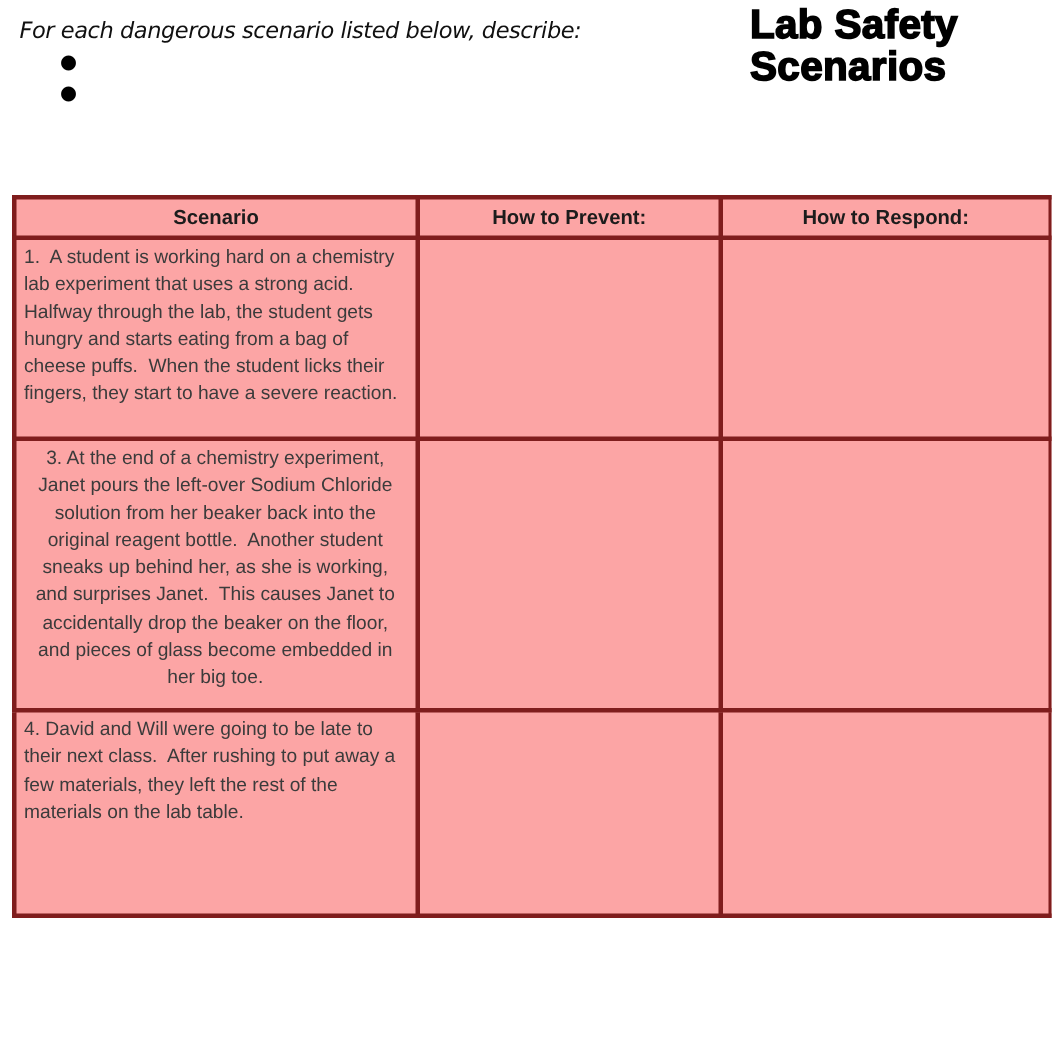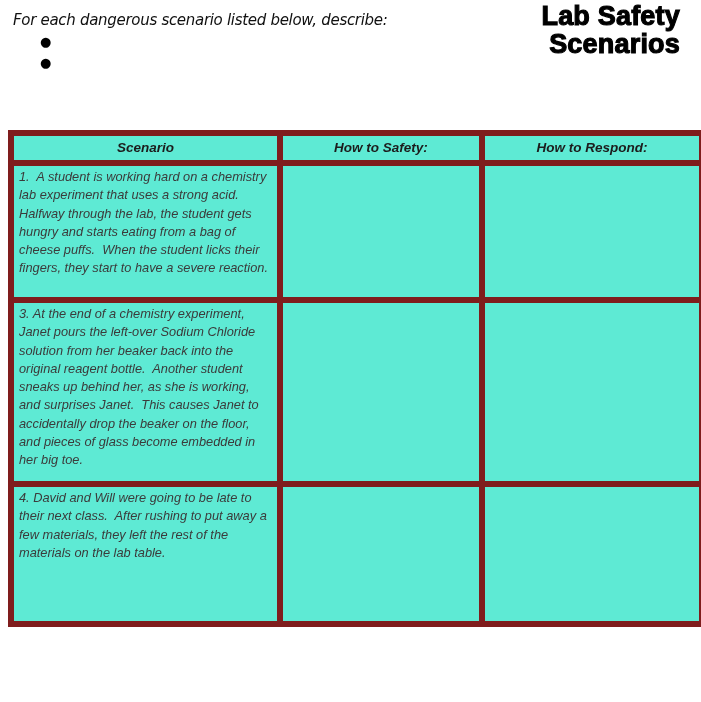--- a/index.html
+++ b/index.html
@@ -42,45 +42,44 @@
     font-style: normal;
     font-size: 13px;
     line-height: 21px;
     color: #000;
   }
   .doc-title {
     position: absolute;
     left: 500px;
     top: 2px;
     width: 180px;
-    text-align: right;
+    text-align: left;
     font-family: "Liberation Sans", sans-serif;
     font-size: 27px;
     line-height: 28px;
     font-weight: 900;
     color: #000000;
     -webkit-text-stroke: 1.1px #000000;
     letter-spacing: 0.2px;
   }
 
   
   table.scenario-table {
     position: absolute;
     left: 8px;
     top: 130px;
     width: 691px;
     border-collapse: collapse;
     table-layout: fixed;
   }
   .scenario-table th,
   .scenario-table td {
-    border: 6px solid #7f1d1d;
+    border: 3px solid #7f1d1d;
     vertical-align: top;
-    background: #5eead4;
-    font-style: italic;
+    background: #fca5a5;
   }
   .scenario-table th {
     font-size: 13.5px;
     font-weight: bold;
     color: #1c1c1c;
     text-align: center;
     padding: 3px 4px;
     height: 18px;
     line-height: 18px;
   }
@@ -90,21 +89,21 @@
     color: #3b3b3b;
     padding: 2px 6px 2px 5px;
     white-space: pre-wrap;
   }
   .col-scenario  { width: 269px; }
   .col-prevent   { width: 202px; }
   .col-respond   { width: 220px; }
 
   .row-1 td { height: 127px; margin-top: 42px; }
   .row-2 td { height: 105px; }
-  .row-3 td { height: 174px; }
+  .row-3 td { height: 174px; text-align: center; }
   .row-4 td { height: 130px; }
 </style>
 </head>
 <body>
 
 <div class="instructions">
   <p class="intro-line">For each dangerous scenario listed below, describe:</p>
   <div class="bullet-row">
     <span class="bullet-dot">●</span>
   </div>
@@ -117,21 +116,21 @@
 
 <table class="scenario-table">
   <colgroup>
     <col class="col-scenario">
     <col class="col-prevent">
     <col class="col-respond">
   </colgroup>
   <tbody>
       <tr>
     <th>Scenario</th>
-    <th>How to Safety:</th>
+    <th>How to Prevent:</th>
     <th>How to Respond:</th>
   </tr>
   <tr class="row-1">
     <td>1.  A student is working hard on a chemistry lab experiment that uses a strong acid.  Halfway through the lab, the student gets hungry and starts eating from a bag of cheese puffs.  When the student licks their fingers, they start to have a severe reaction.</td>
     <td></td>
     <td></td>
   </tr>
   <tr class="row-3">
     <td>3. At the end of a chemistry experiment, Janet pours the left-over Sodium Chloride solution from her beaker back into the original reagent bottle.  Another student sneaks up behind her, as she is working, and surprises Janet.  This causes Janet to accidentally drop the beaker on the floor, and pieces of glass become embedded in her big toe.</td>
     <td></td>

